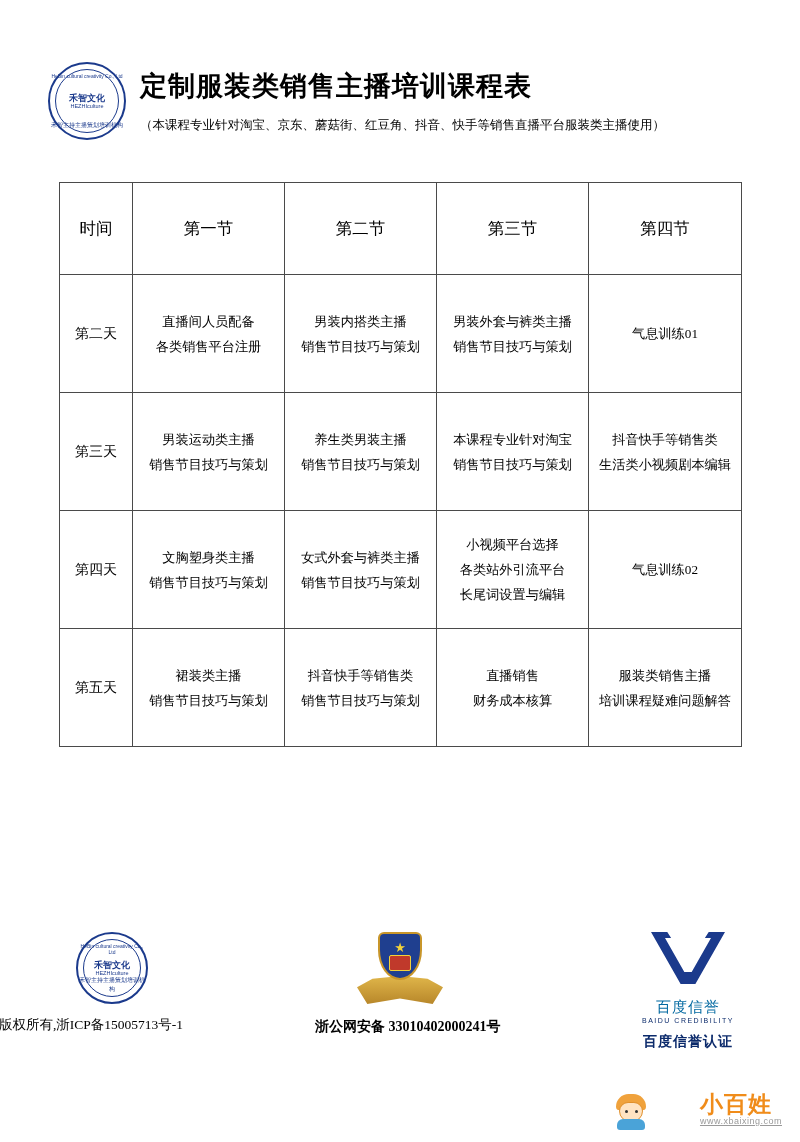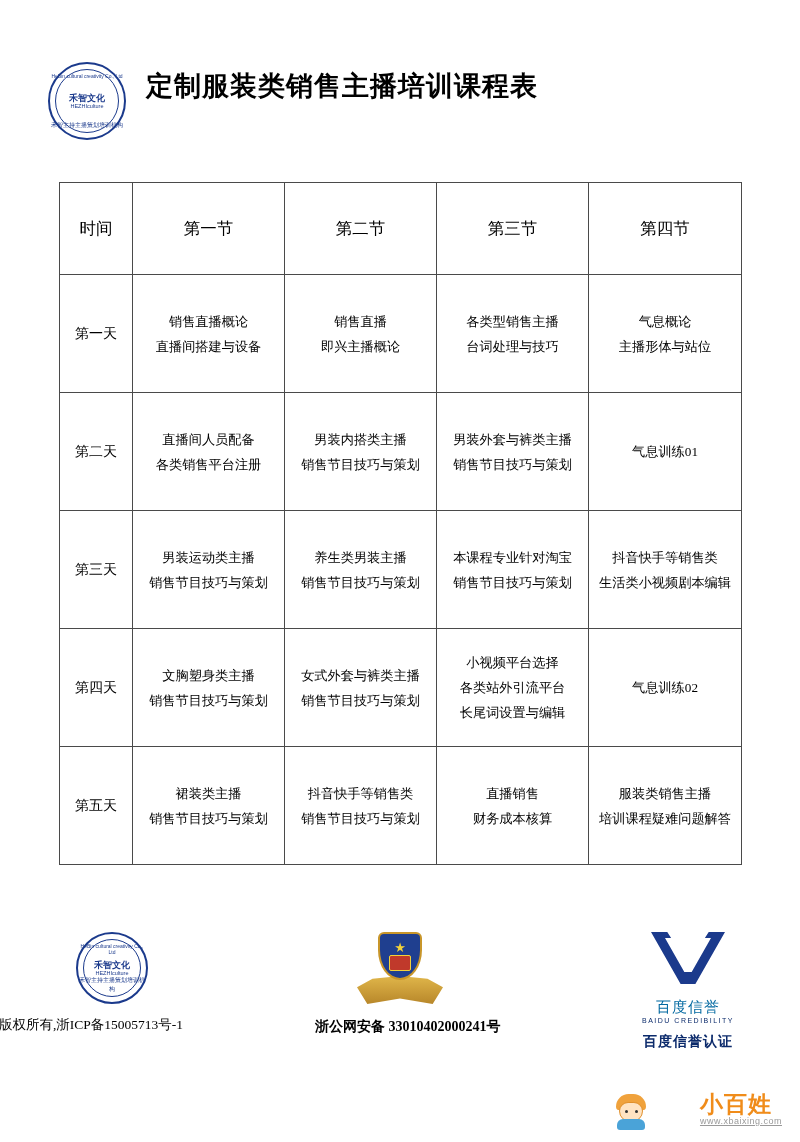--- a/index.html
+++ b/index.html
@@ -63,21 +63,21 @@
     left: 0; right: 0;
     text-align: center;
     font-size: 5px;
     color: #1b3a8c;
     font-family: "Liberation Sans", sans-serif;
   }
   .seal-arc-top { top: 9px; }
   .seal-arc-bottom { bottom: 8px; font-size: 6px; }
 
   .title-wrap {
-    margin-left: 20px;
+    margin-left: 14px;
     padding-top: 10px;
     font-family: Liberation Serif, serif;
   }
   .doc-title {
     font-size: 27px;
     font-weight: bold;
     letter-spacing: 1px;
     color: #000;
     white-space: nowrap;
   }
@@ -286,20 +286,21 @@
   <div class="logo-seal">
     <div class="seal-arc-top">HeBin cultural creativity Co., Ltd</div>
     <div class="seal-center">
       <div class="cn">禾智文化</div>
       <div class="en">HEZHIculture</div>
     </div>
     <div class="seal-arc-bottom">禾智主持主播策划培训机构</div>
   </div>
   <div class="title-wrap">
     <div class="doc-title">定制服装类销售主播培训课程表</div>
+    <div class="doc-subtitle">（本课程专业针对淘宝、京东、蘑菇街、红豆角、抖音、快手等销售直播平台服装类主播使用）</div>
   </div>
 </div>
 
 <div class="table-wrap">
   <table class="schedule">
     <colgroup>
       <col class="c0">
         <col class="c1">
         <col class="c2">
         <col class="c3">
@@ -309,39 +310,20 @@
       <tr>
         <th>时间</th>
         <th>第一节</th>
         <th>第二节</th>
         <th>第三节</th>
         <th>第四节</th>
       </tr>
     </thead>
     <tbody>
 
-      <tr>
-        <td class="daycol">第一天</td>
-        <td>
-          <span class="cellline">销售直播概论</span>
-          <span class="cellline">直播间搭建与设备</span>
-        </td>
-        <td>
-          <span class="cellline">销售直播</span>
-          <span class="cellline">即兴主播概论</span>
-        </td>
-        <td>
-          <span class="cellline">各类型销售主播</span>
-          <span class="cellline">台词处理与技巧</span>
-        </td>
-        <td>
-          <span class="cellline">气息概论</span>
-          <span class="cellline">主播形体与站位</span>
-        </td>
-      </tr>
 
       <tr>
         <td class="daycol">第二天</td>
         <td>
           <span class="cellline">直播间人员配备</span>
           <span class="cellline">各类销售平台注册</span>
         </td>
         <td>
           <span class="cellline">男装内搭类主播</span>
           <span class="cellline">销售节目技巧与策划</span>

